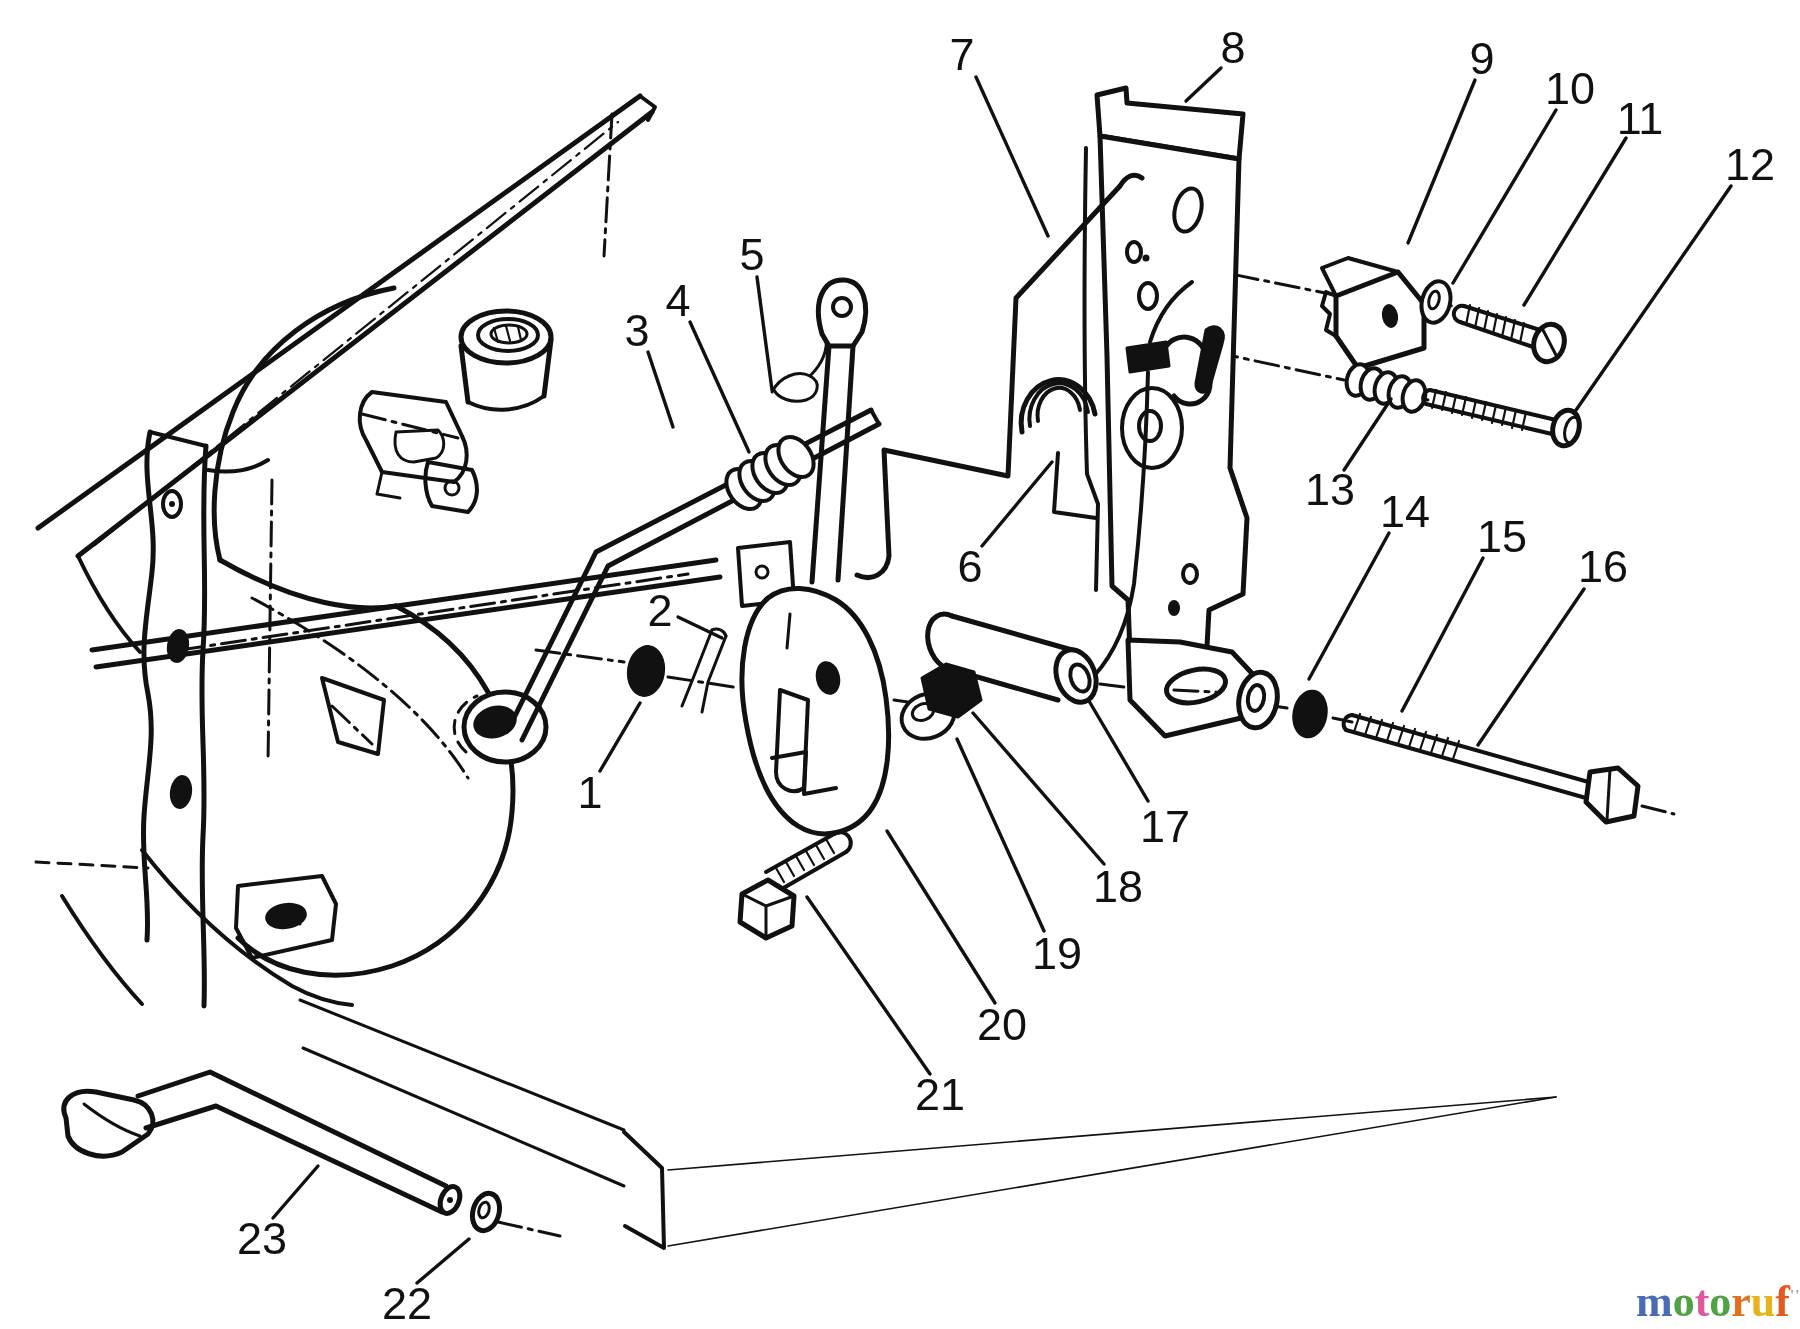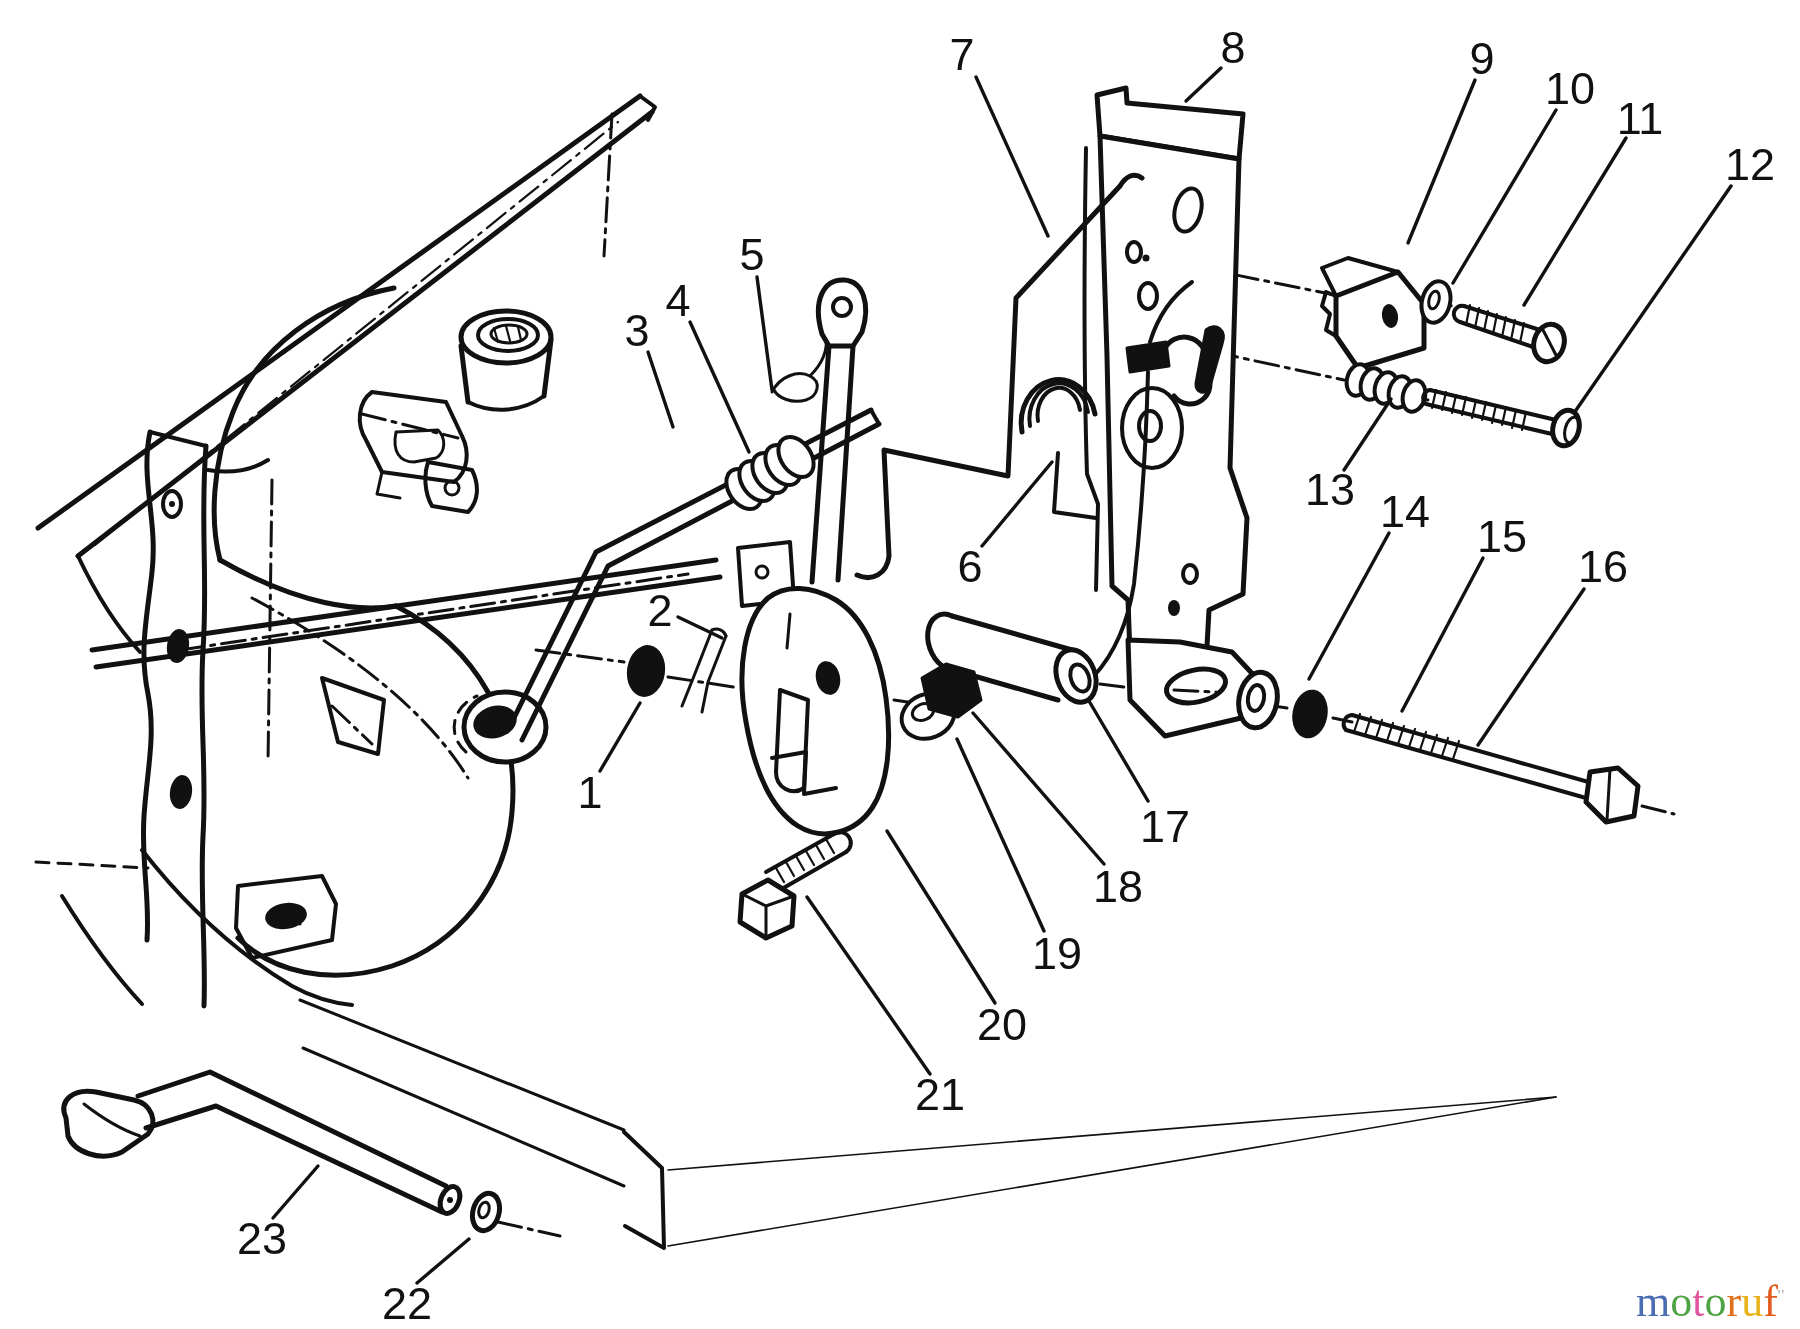--- a/index.html
+++ b/index.html
@@ -15,21 +15,21 @@
   .s1{stroke-width:1.6}
   .fw{fill:#ffffff}
   .fk{fill:#111111}
   .nf{stroke:none}
   .dd{stroke-dasharray:24 7 4 7}
   .dsh{stroke-dasharray:13 9}
   .leader{stroke:#111;stroke-width:3.4;stroke-linecap:round;}
   .callout-num{font:400 45px "Liberation Sans",sans-serif;fill:#111;stroke:none;
                text-anchor:middle;dominant-baseline:central;}
   .wm{position:absolute;left:1636px;top:1280px;font-family:"Liberation Serif",serif;
-      font-weight:400;font-size:44px;line-height:1;white-space:nowrap;}
+      font-weight:700;font-size:44px;line-height:1;white-space:nowrap;}
   .wm .lt{display:inline-block;}
   .wm .mark{font-size:15px;vertical-align:super;color:#9a9a9a;letter-spacing:1px;}
 </style>
 </head>
 <body>
 
 <div class="stage">
 <svg viewBox="0 0 1800 1329">
 
   <g>

